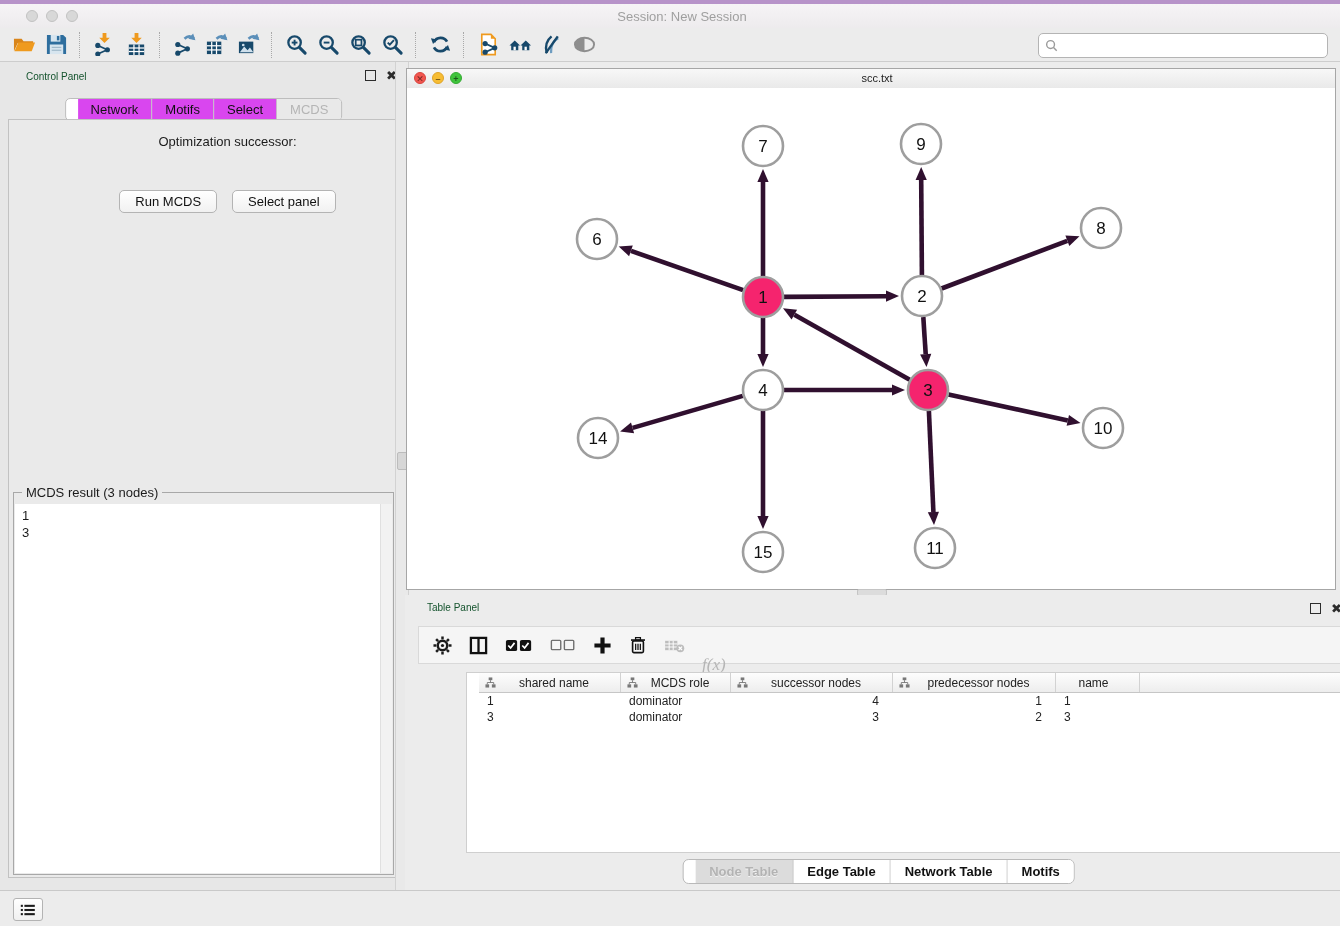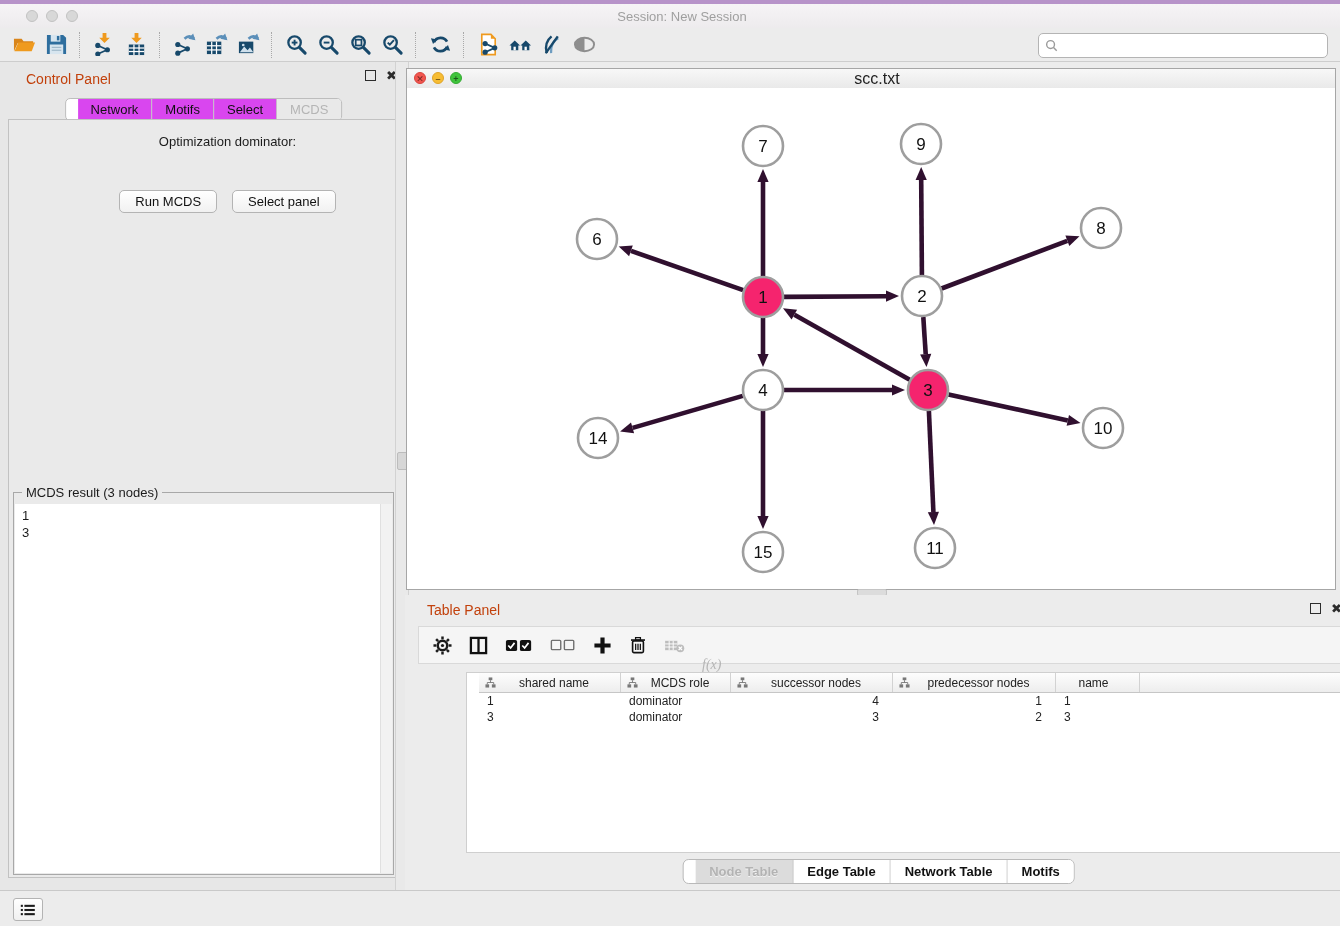--- a/index.html
+++ b/index.html
@@ -20,21 +20,21 @@
                 display:flex;align-items:center;padding-left:8px;box-sizing:border-box;}
   .tbtn{width:32px;height:28px;display:flex;align-items:center;justify-content:center;background:none;border:none;padding:0;}
   .tbtn svg{width:23px;height:23px;}
   .tsep{width:1px;height:26px;border-left:1px dotted #a9a9a9;margin:0 7px;}
   #search-wrap{position:absolute;right:12px;top:33px;width:288px;height:23px;background:#fff;
                border:1px solid #b4b4b4;border-radius:5px;display:flex;align-items:center;}
   #search-wrap svg{width:13px;height:13px;margin-left:6px;}
   #search-input{border:none;outline:none;flex:1;height:18px;font-size:12px;background:transparent;margin-left:4px;}
   
   #control-panel{left:0;top:62px;width:395px;height:828px;background:#e7e7e7;}
-  .panel-title{font-size:14px;color:#c2410c;}
+  .panel-title{font-size:10px;color:#14532d;}
   .panel-icons{position:absolute;right:10px;top:8px;display:flex;gap:10px;align-items:center;}
   .float-ico{width:9px;height:9px;border:1.6px solid #2c2c2c;display:inline-block;}
   .close-ico{font-size:13px;font-weight:bold;color:#2c2c2c;line-height:9px;}
   #cp-title{left:14px;top:9px;}
   #cp-tabs{top:36px;left:50%;transform:translateX(-50%);display:flex;border:1px solid #bdbdbd;
            border-radius:5px;overflow:hidden;background:#fff;}
   .seg-tab{padding:3px 13px;font-size:13px;background:#d946ef;color:#111;border-right:1px solid #c6c6c6;white-space:nowrap;}
   .seg-tab:last-child{border-right:none;}
   .seg-tab.disabled-sel{background:#e9e9e9;color:#b5b5b5;}
   #cp-inner{left:8px;right:8px;top:57px;bottom:12px;background:#eaeaea;border:1px solid #c2c2c2;}
@@ -59,29 +59,29 @@
   #v-handle{left:397px;top:452px;width:6px;height:16px;background:#d7d7d7;border:1px solid #bcbcbc;border-radius:2px;}
   #h-handle{left:857px;top:589px;width:16px;height:5px;background:#dcdcdc;border:1px solid #c4c4c4;border-radius:2px;}
   
   #net-window{left:406px;top:68px;width:930px;height:522px;background:#fff;border:1px solid #a6a6a6;box-sizing:border-box;}
   #net-titlebar{left:0;top:0;right:0;height:19px;background:linear-gradient(#f8f8f8,#e9e9e9);border-bottom:1px solid #bfbfbf;}
   #net-lights{position:absolute;left:7px;top:3px;display:flex;gap:6px;}
   .nlight{width:12px;height:12px;border-radius:50%;font-size:9px;line-height:12px;text-align:center;color:rgba(0,0,0,.55);font-weight:bold;box-sizing:border-box;}
   .nl-red{background:#f2564f;border:1px solid #d8443e;}
   .nl-yel{background:#f7bd33;border:1px solid #dfa42a;}
   .nl-grn{background:#3fc43c;border:1px solid #35ab33;}
-  #net-title{width:100%;text-align:center;font-size:16px;color:#222;line-height:19px;}
+  #net-title{width:100%;text-align:center;font-size:11px;color:#222;line-height:19px;}
   #net-canvas{left:0;top:19px;right:0;bottom:0;background:#fff;}
   
   #table-panel{left:405px;top:595px;width:935px;height:295px;background:#ececec;}
   #tp-title{left:10px;top:7px;}
   #tp-toolbar{left:13px;right:8px;top:31px;height:38px;background:#f5f5f5;border:1px solid #d9d9d9;
               display:flex;align-items:center;gap:17px;padding-left:14px;box-sizing:border-box;}
   .tp-ico{display:flex;align-items:center;justify-content:center;background:none;border:none;padding:0;}
-  .fx{font-family:"Liberation Serif","DejaVu Serif",serif;font-style:italic;font-size:14px;color:#b5b5b5;margin-top:40px;}
+  .fx{font-family:"Liberation Serif","DejaVu Serif",serif;font-style:italic;font-size:17px;color:#b5b5b5;margin-top:40px;}
   #tp-table{left:13px;right:8px;top:77px;height:181px;background:#fff;border:1px solid #cfcfcf;box-sizing:border-box;overflow:hidden;margin-left:48px;}
   #tp-header{display:flex;height:19px;background:linear-gradient(#fdfdfd,#ededed);border-bottom:1px solid #c6c6c6;}
   .th-cell{display:flex;align-items:center;border-right:1px solid #d2d2d2;box-sizing:border-box;height:19px;font-size:12px;color:#222;}
   .th-cell svg{width:11px;height:11px;margin-left:6px;flex:none;}
   .th-label{flex:1;text-align:center;padding-right:8px;white-space:nowrap;}
   .tr{display:flex;height:16px;font-size:12px;color:#222;}
   .td{box-sizing:border-box;white-space:nowrap;padding-top:1px;}
   .td.al{padding-left:8px;text-align:left;}
   .td.ar{padding-right:14px;text-align:right;}
   #tp-tabs{top:264px;left:50%;transform:translateX(-50%);display:flex;border:1px solid #b9b9b9;border-radius:6px;overflow:hidden;background:#fff;}
@@ -308,21 +308,21 @@
     <span class="float-ico"></span>
     <span class="close-ico">✖</span>
   </div>
   <div id="cp-tabs" class="abs">
       <div class="seg-tab">Network</div>
       <div class="seg-tab">Motifs</div>
       <div class="seg-tab">Select</div>
       <div class="seg-tab disabled-sel">MCDS</div>
     </div>
   <div id="cp-inner" class="abs">
-    <div id="opt-label" class="abs">Optimization dominator:</div>
+    <div id="opt-label" class="abs">Optimization successor:</div>
     <div id="cp-buttons" class="abs">
       <button class="aqua-btn">Run MCDS</button>
       <button class="aqua-btn">Select panel</button>
     </div>
     <div id="mcds-fieldset" class="abs">
       <span id="mcds-legend">MCDS result (3 nodes)</span>
       <div id="mcds-text">
         <div id="mcds-lines">
             <div>1</div>
             <div>3</div>

